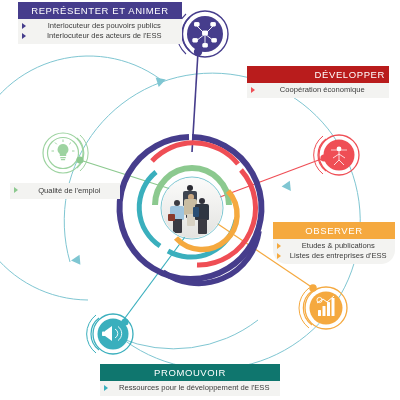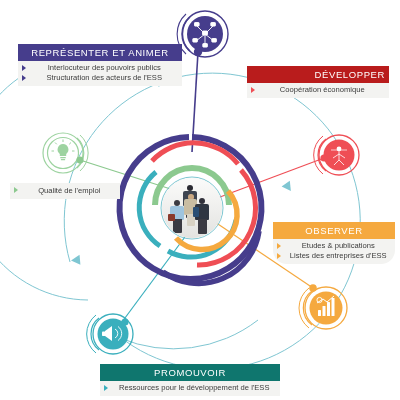--- a/index.html
+++ b/index.html
@@ -56,21 +56,21 @@
     width: 0;
     height: 0;
     border-top: 3.4px solid transparent;
     border-bottom: 3.4px solid transparent;
     border-left: 4.2px solid #555;
     margin: 1.8px 3.5px 0 1px;
   }
   .panel-item-text { flex: 1 1 auto; text-align: center; }
 
   
-  #panel-representer { left: 18px;  top: 2px;   width: 164px; margin-top: 42px; }
+  #panel-representer { left: 18px;  top: 2px;   width: 164px; }
   #panel-developper  { left: 247px; top: 66px;  width: 142px; }
   #panel-former      { left: 10px;  top: 183px; width: 110px; }
   #panel-observer    { left: 273px; top: 222px; width: 122px; border-radius: 14px; }
   #panel-promouvoir  { left: 100px; top: 364px; width: 180px; }
 
   
   #center-photo {
     position: absolute;
     left: 162px;
     top: 178px;
@@ -284,21 +284,21 @@
 
   <div class="panel" id="panel-representer">
     <div class="panel-title" style="background:#463d8c;">REPRÉSENTER ET ANIMER</div>
     <div class="panel-list">
       <div class="panel-item">
         <span class="bullet" style="border-left-color:#463d8c;"></span>
         <span class="panel-item-text">Interlocuteur des pouvoirs publics</span>
       </div>
       <div class="panel-item">
         <span class="bullet" style="border-left-color:#463d8c;"></span>
-        <span class="panel-item-text">Structuration des acteurs de l'ESS</span>
+        <span class="panel-item-text">Interlocuteur des acteurs de l'ESS</span>
       </div>
     </div>
   </div>
 
   <div class="panel" id="panel-developper">
     <div class="panel-title" style="background:#b91c1c;text-align:right;">DÉVELOPPER</div>
     <div class="panel-list">
       <div class="panel-item">
         <span class="bullet" style="border-left-color:#ef4e55;"></span>
         <span class="panel-item-text">Coopération économique</span>

